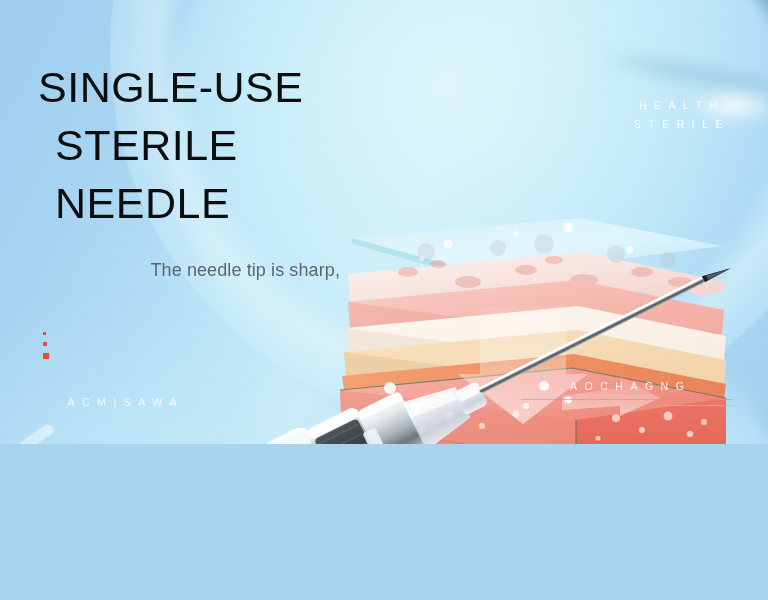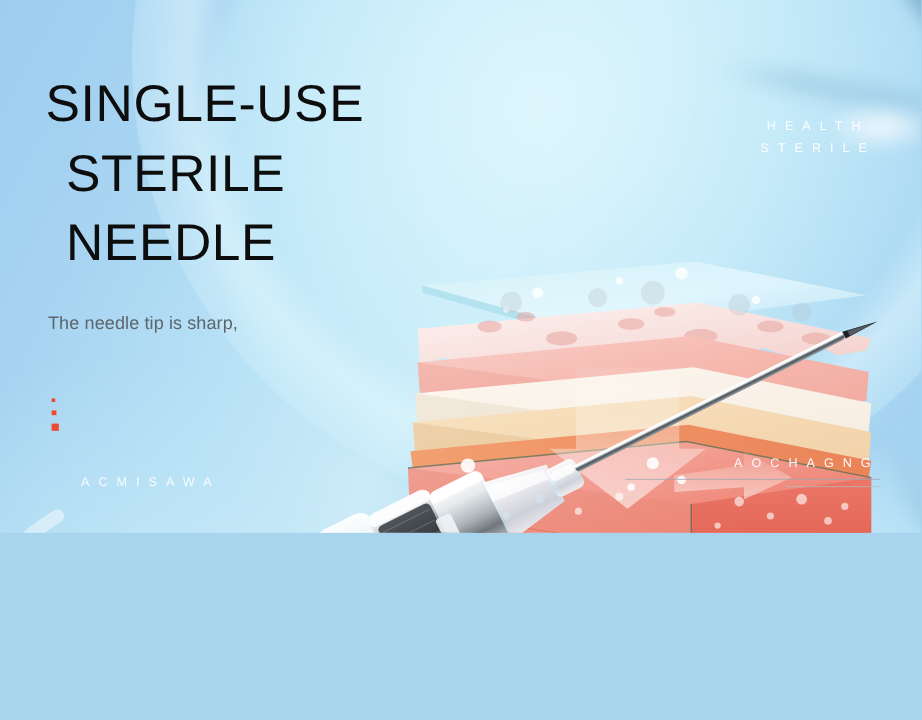--- a/index.html
+++ b/index.html
@@ -90,25 +90,26 @@
     font-weight:300;
     color:#0d0d0d;
     letter-spacing:.5px;
     white-space:nowrap;
   }
   .headline .l2 { padding-left:17px; }
   .headline .l3 { padding-left:17px; }
 
   .subtitle { position:absolute; left:40px; top:257px; width:300px; }
   .subtitle .s {
-    font-size:15px;
+    font-size:18px;
     color:#5d666d;
     line-height:26px;
     letter-spacing:.1px;
     white-space:nowrap;
+    text-align:right;
   }
 
   .dots { position:absolute; left:43px; top:332px; }
   .dots i {
     display:block;
     background:#f0492f;
     margin-bottom:7px;
   }
   .dot1 { width:3px; height:3px; }
   .dot2 { width:4px; height:4px; }
@@ -123,21 +124,21 @@
   .brand-tr div {
     color:#ffffff;
     font-size:10.5px;
     letter-spacing:7.5px;
     line-height:19px;
     font-weight:400;
     text-indent:7.5px;
     opacity:.96;
   }
   .brand-br {
-    position:absolute; right:35px; bottom:38px; text-align:right;
+    position:absolute; right:35px; bottom:38px; text-align:center;
   }
   .brand-br .txt {
     color:#ffffff;
     font-size:10.5px;
     letter-spacing:7.5px;
     text-indent:7.5px;
     opacity:.95;
     white-space:nowrap;
   }
   .brand-br .rule1 {

